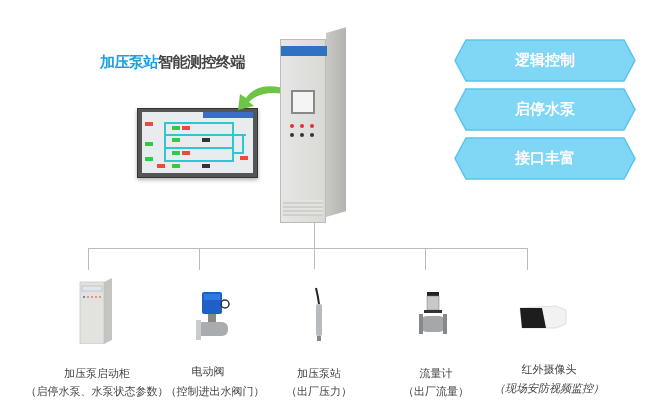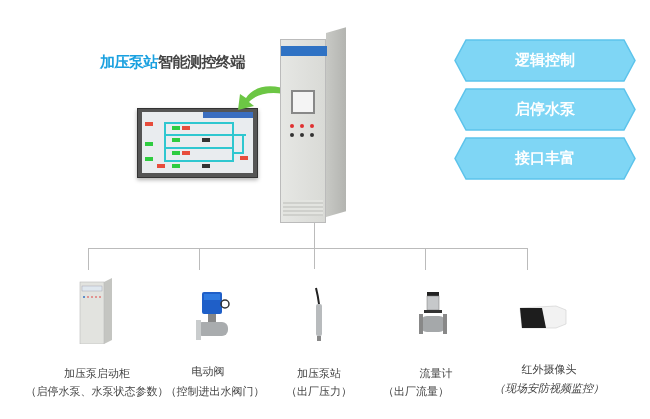--- a/index.html
+++ b/index.html
@@ -153,15 +153,15 @@
   <path d="M2 6 L 24 6 L 28 26 L 4 26 Z" fill="#1d1d1d"></path>
 </svg>
 
 <div class="dev-label" style="left:97px;top:366px;">加压泵启动柜</div>
 <div class="dev-label" style="left:97px;top:384px;">（启停水泵、水泵状态参数）</div>
 <div class="dev-label" style="left:208px;top:364px;">电动阀</div>
 <div class="dev-label" style="left:215px;top:384px;">（控制进出水阀门）</div>
 <div class="dev-label" style="left:319px;top:366px;">加压泵站</div>
 <div class="dev-label" style="left:319px;top:384px;">（出厂压力）</div>
 <div class="dev-label" style="left:436px;top:366px;">流量计</div>
-<div class="dev-label" style="left:416px;top:384px;">（出厂流量）</div>
+<div class="dev-label" style="left:436px;top:384px;">（出厂流量）</div>
 <div class="dev-label" style="left:549px;top:362px;">红外摄像头</div>
 <div class="dev-label" style="left:549px;top:381px;font-style:italic;">（现场安防视频监控）</div>
 
 </body></html>

